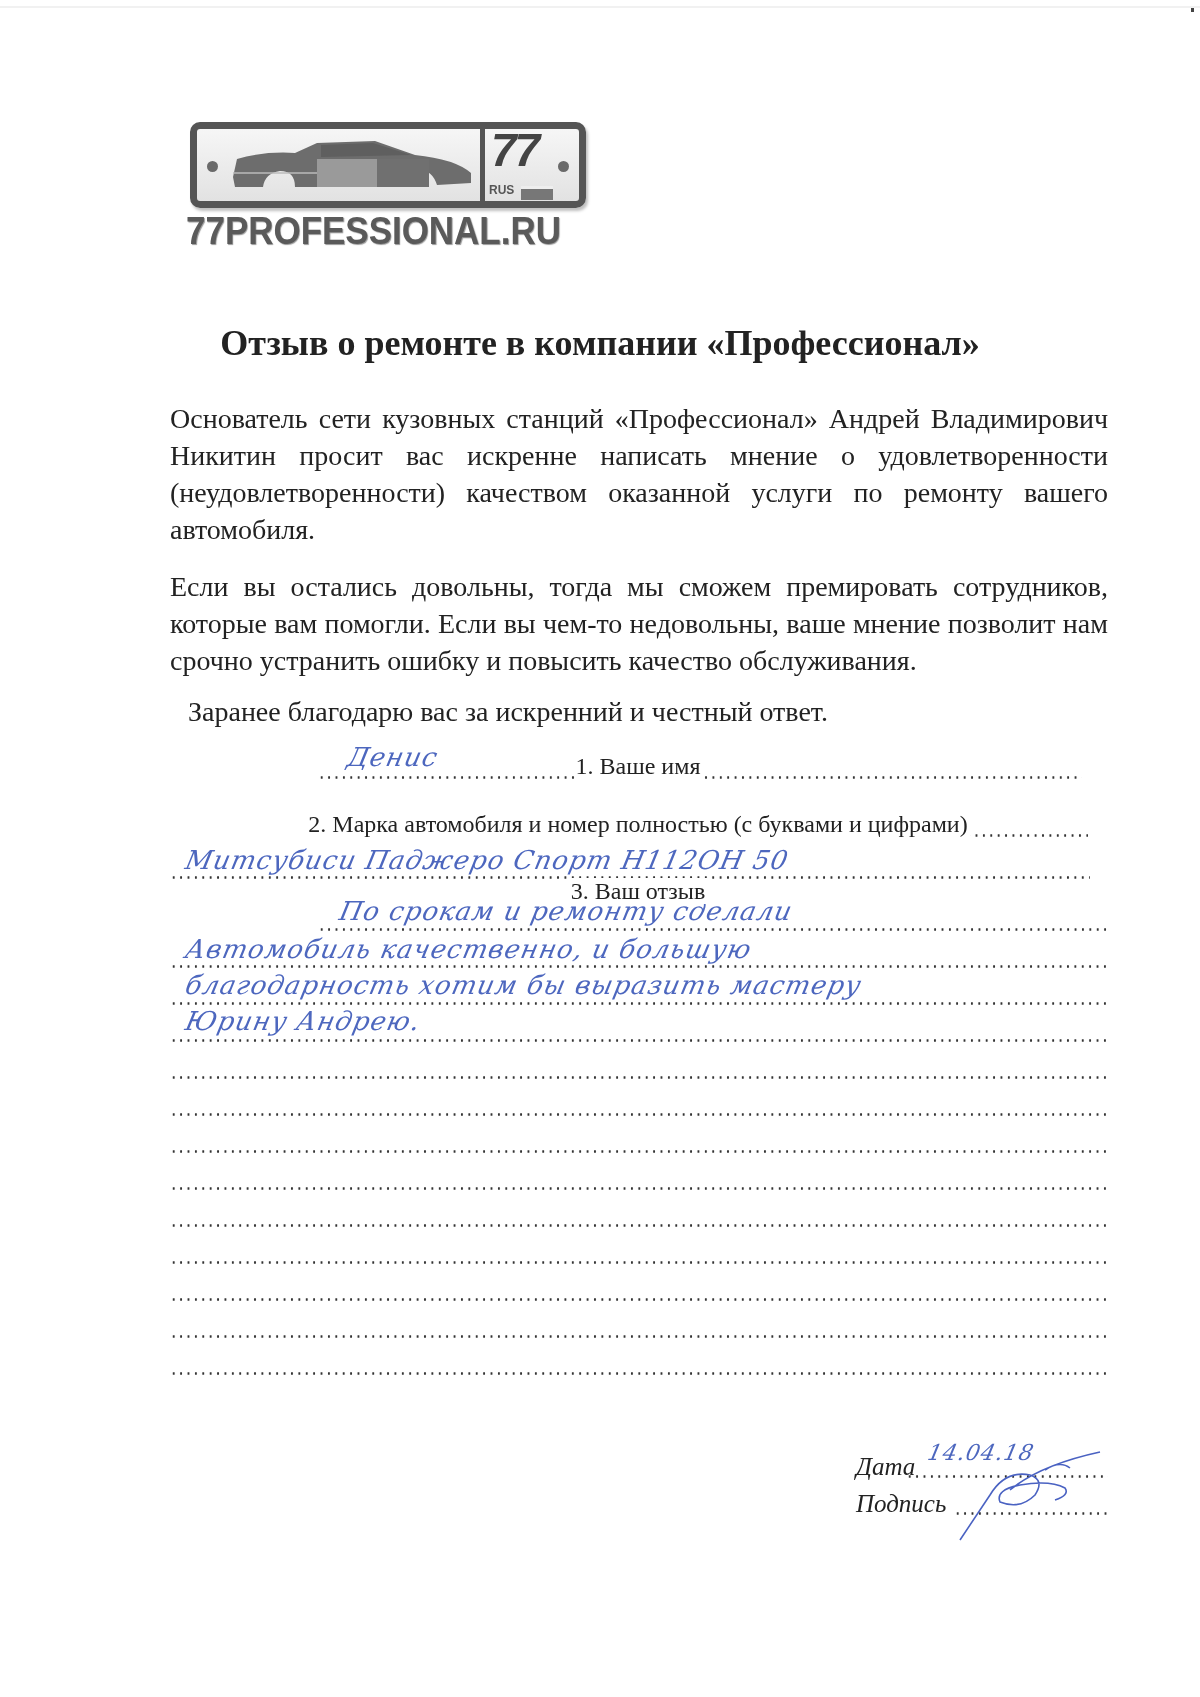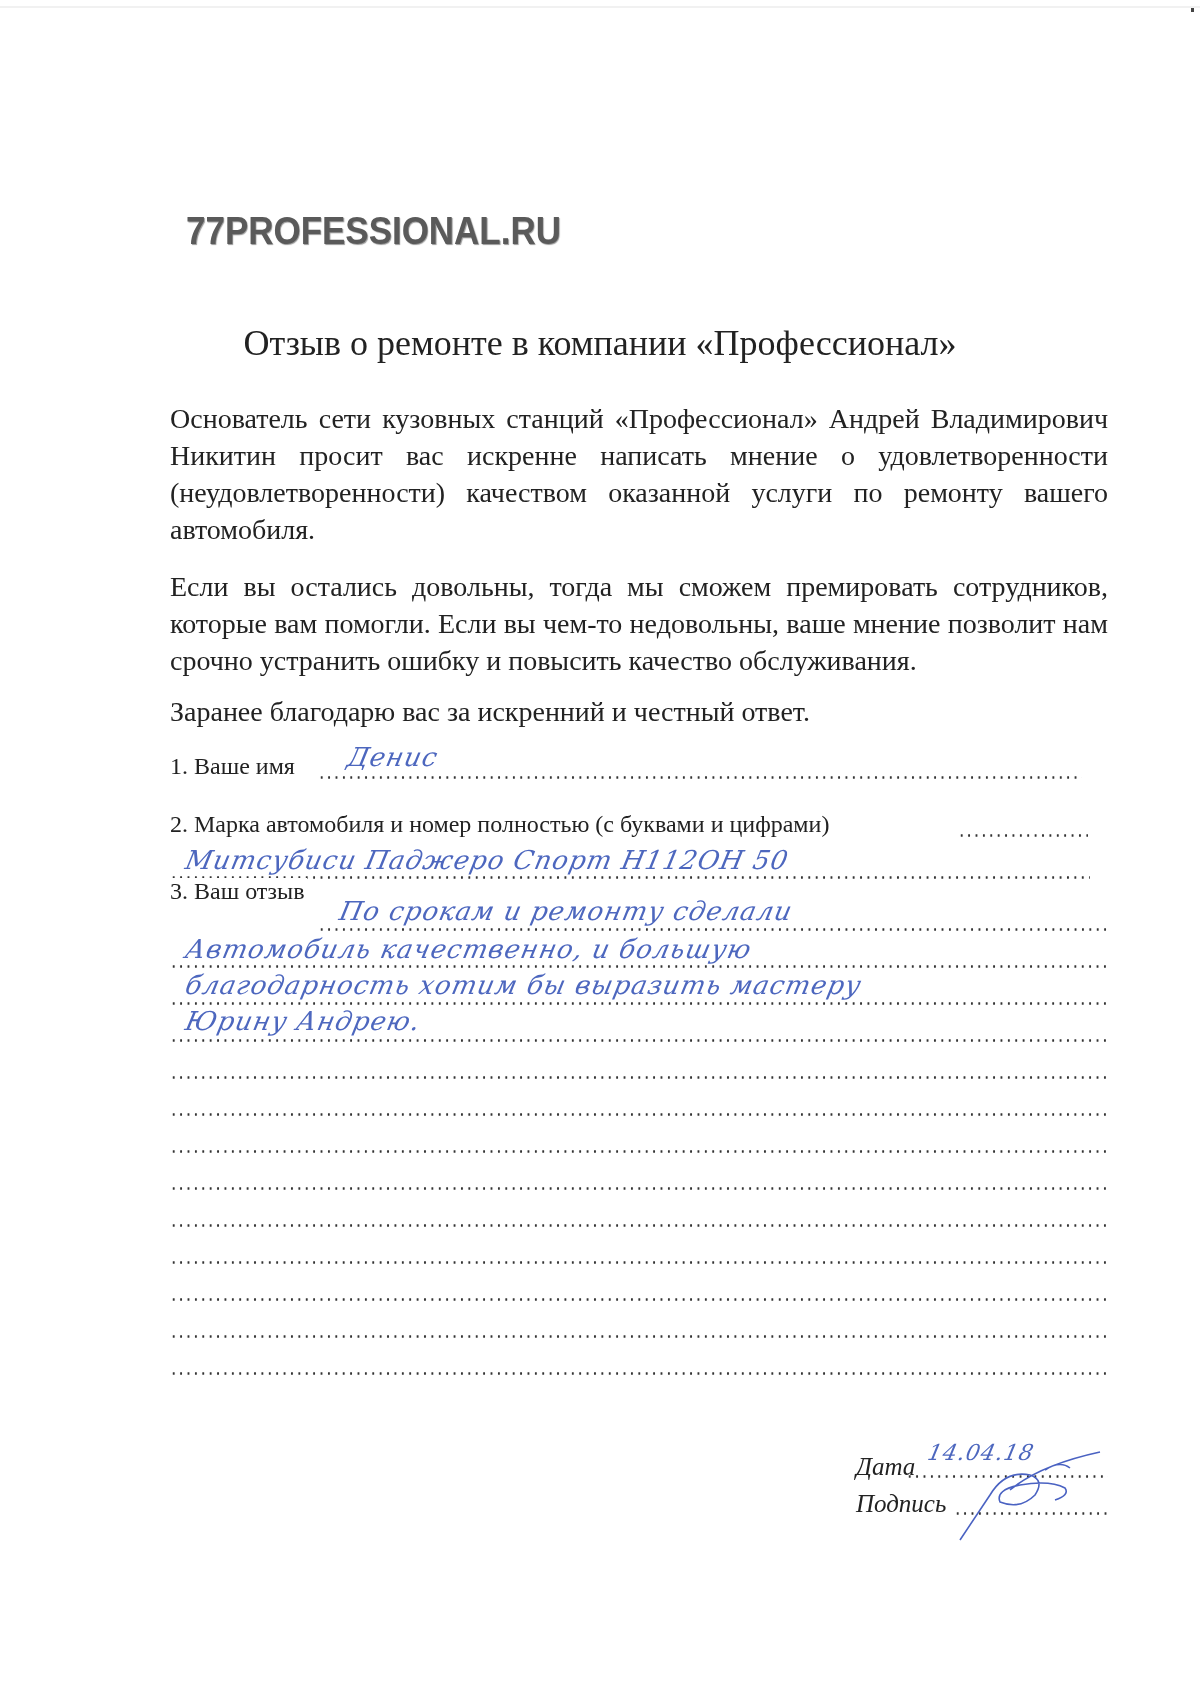--- a/index.html
+++ b/index.html
@@ -34,34 +34,34 @@
   .plate-flag { position: absolute; left: 324px; top: 57px; width: 32px; height: 11px; background: #777; border-top: 3px solid #eee; }
   .logo-text {
     position: absolute; left: -4px; top: 88px; font-family: "Liberation Sans", sans-serif;
     font-weight: bold; font-size: 38px; color: #5a5a5a; letter-spacing: 0px;
     transform: scaleX(0.92); transform-origin: left top; text-shadow: 1px 1px 1px #999;
   }
 
   
   .title {
     position: absolute; left: 0; width: 1200px; top: 322px; text-align: center;
-    font-size: 36px; color: #222;
+    font-size: 36px; color: #222; font-weight: bold;
   }
   .body-text {
     position: absolute; left: 170px; width: 938px; font-size: 28px; line-height: 37px;
     text-align: justify; color: #222;
   }
   .p1 { top: 400px; }
   .p2 { top: 568px; font-family: Liberation Serif, serif; }
-  .p3 { top: 693px; }
+  .p3 { top: 693px; margin-left: 18px; }
 
   
   .q-row {
     position: absolute; left: 170px; width: 938px; height: 30px; font-size: 24px; color: #222;
-    white-space: nowrap; overflow: hidden;
+    white-space: nowrap; overflow: hidden; text-align: center;
   }
   .q-row .label { background: #fff; position: relative; z-index: 2; padding-right: 2px; }
   .dots {
     position: absolute; left: 170px; width: 936px; height: 3px;
     background-image: radial-gradient(circle, #333 1px, transparent 1.4px);
     background-size: 7.4px 3px; background-repeat: repeat-x;
   }
   .hand {
     position: absolute; font-family: "DejaVu Serif", serif; font-style: italic;
     color: #3a57b8; font-size: 26px; white-space: nowrap; letter-spacing: 1px;
@@ -77,20 +77,35 @@
   }
   .signature { position: absolute; left: 950px; top: 1440px; width: 170px; height: 110px; }
 </style>
 </head>
 <body>
 
 <div class="page-edge"></div>
 <div class="corner-mark"></div>
 
 <div class="logo">
+  <div class="plate">
+    <div class="plate-bolt left"></div>
+    <svg class="plate-car" viewBox="0 0 250 64">
+      <path d="M8 40 L12 22 Q40 14 70 16 L92 6 L150 4 L190 18 Q230 22 246 36 L246 46 L212 48 Q206 30 190 34 Q180 42 180 50 L70 50 Q70 34 55 34 Q40 36 38 50 L10 50 Z" fill="#6d6d6d"></path>
+      <rect x="92" y="22" width="60" height="28" fill="#9a9a9a"></rect>
+      <rect x="152" y="22" width="52" height="28" fill="#707070"></rect>
+      <path d="M96 8 L148 6 L186 18 L96 20 Z" fill="#5f5f5f"></path>
+      <line x1="8" y1="36" x2="92" y2="36" stroke="#bbb" stroke-width="1.5"></line>
+    </svg>
+    <div class="plate-divider"></div>
+    <div class="plate-num">77</div>
+    <div class="plate-rus">RUS</div>
+    <div class="plate-flag"></div>
+    <div class="plate-bolt right"></div>
+  </div>
   <div class="logo-text">77PROFESSIONAL.RU</div>
 </div>
 
 <div class="title">Отзыв о ремонте в компании «Профессионал»</div>
 <div class="body-text p1">Основатель сети кузовных станций «Профессионал» Андрей Владимирович Никитин просит вас искренне написать мнение о удовлетворенности (неудовлетворенности) качеством оказанной услуги по ремонту вашего автомобиля.</div>
 <div class="body-text p2">Если вы остались довольны, тогда мы сможем премировать сотрудников, которые вам помогли. Если вы чем-то недовольны, ваше мнение позволит нам срочно устранить ошибку и повысить качество обслуживания.</div>
 <div class="body-text p3">Заранее благодарю вас за искренний и честный ответ.</div>
 
 <div class="q-row" style="top:753px;">
   <span class="label">1. Ваше имя</span>

